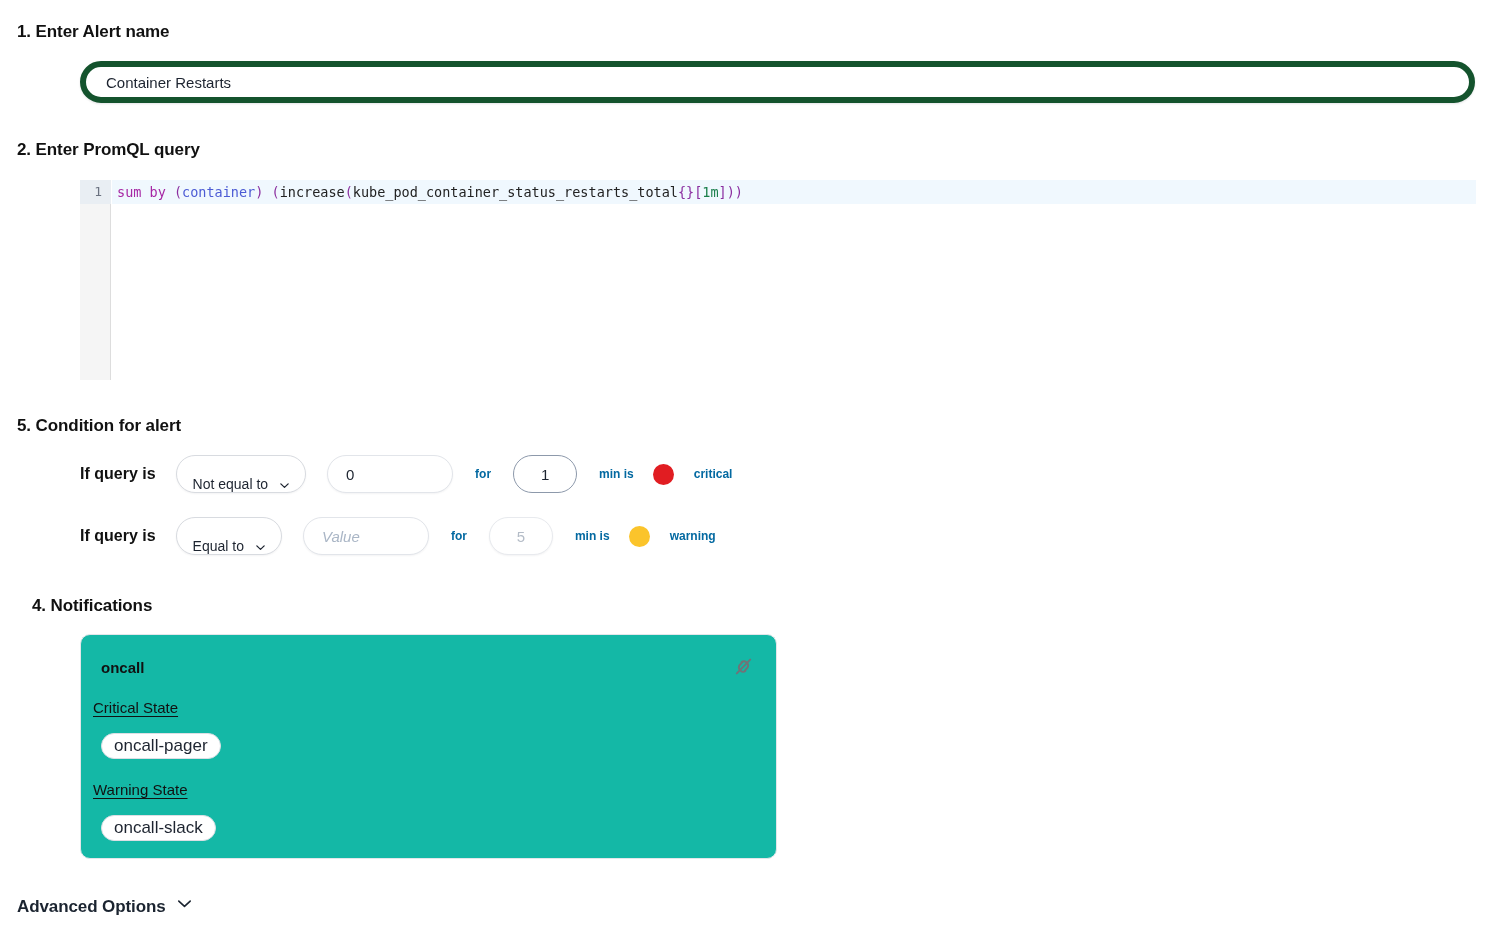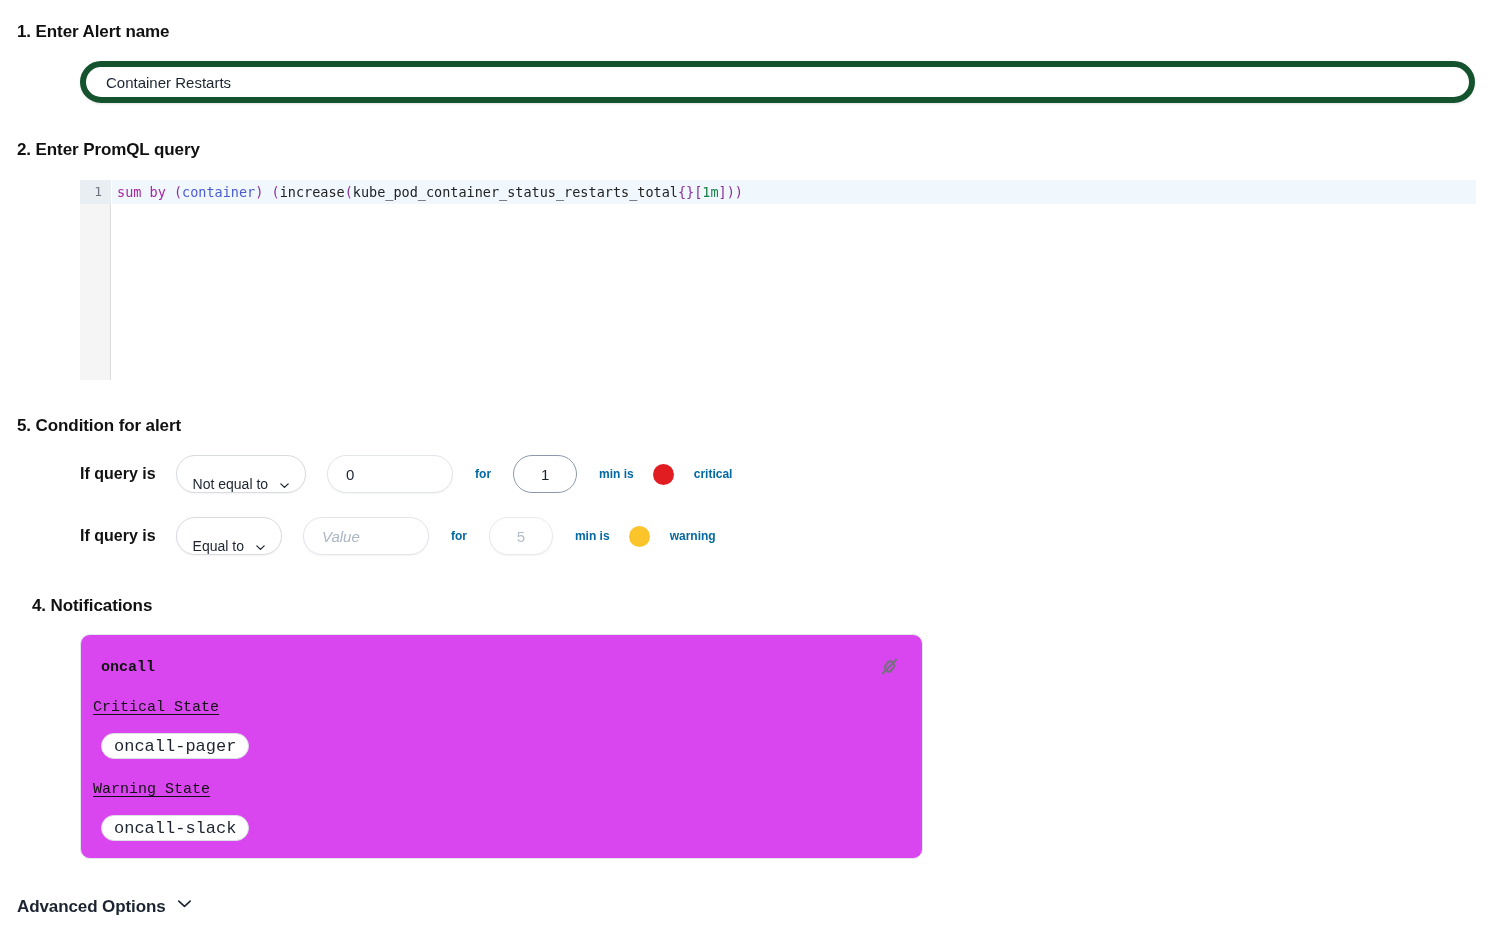--- a/index.html
+++ b/index.html
@@ -206,26 +206,25 @@
     flex: 0 0 auto;
   }
 
   
   #heading-4 { left: 32px; top: 597px; }
 
   .notif-card {
     position: absolute;
     left: 80px;
     top: 634px;
-    width: 843px;
+    width: 697px;
     height: 225px;
     border: 1px solid #e3e6ea;
     border-radius: 10px;
-    background: #d946ef;
-    font-family: Liberation Mono, monospace;
+    background: #14b8a6;
   }
   .notif-title {
     position: absolute;
     left: 20px;
     top: 24px;
     font-size: 15px;
     font-weight: bold;
     color: #111111;
   }
   .unlink-btn {

